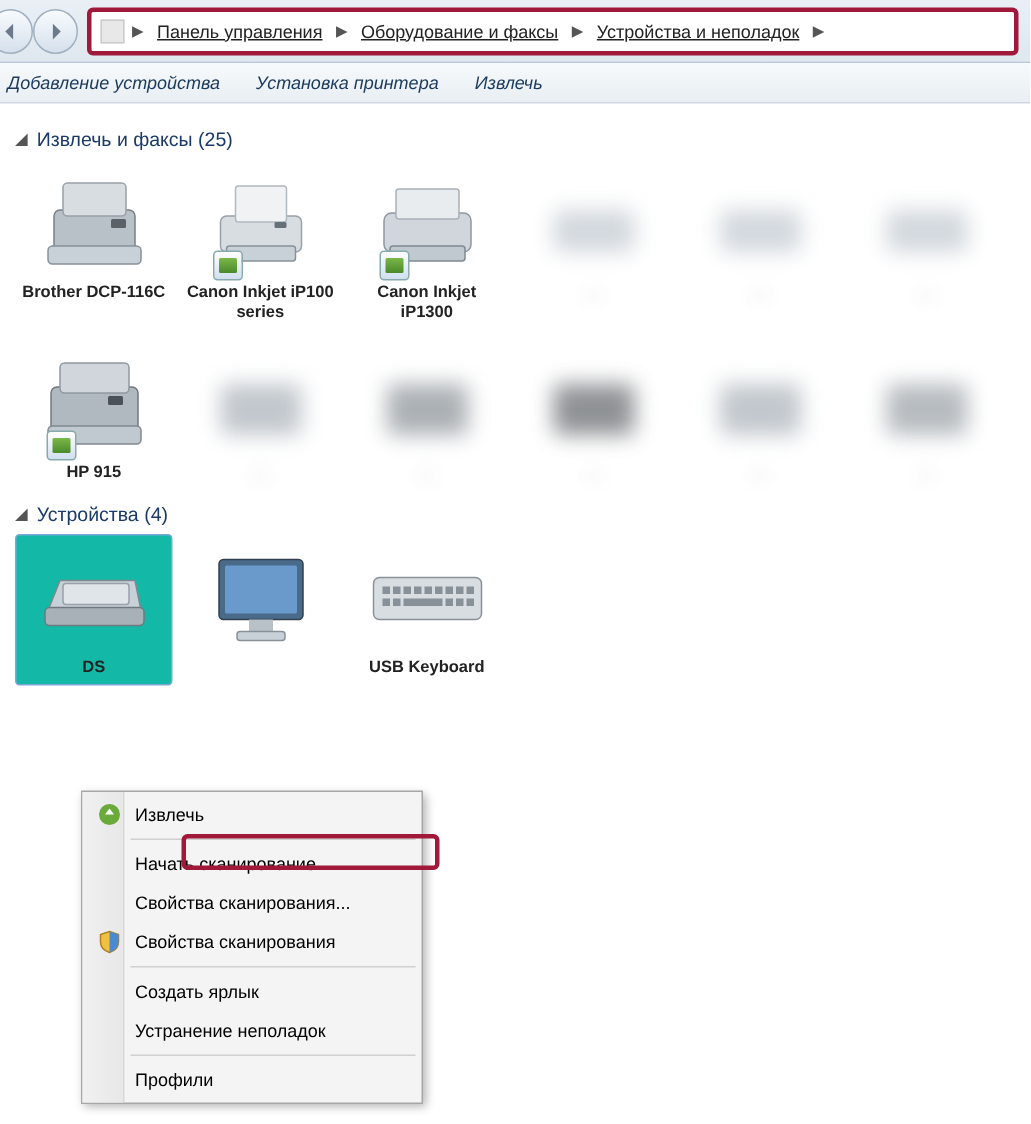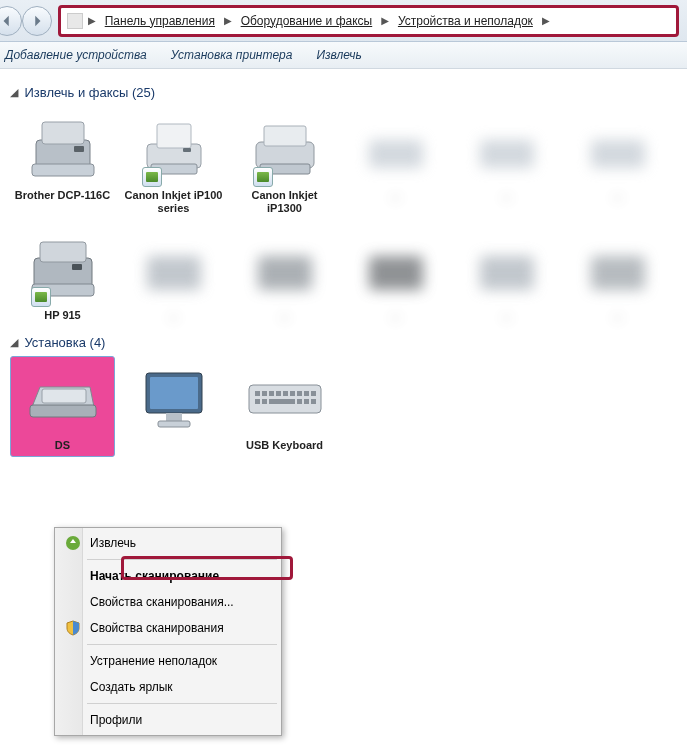--- a/index.html
+++ b/index.html
@@ -21,21 +21,21 @@
 .toolbar { display: flex; align-items: center; padding: 6px 5px; gap: 24px; background: linear-gradient(#f7fafc, #e8eef3); border-bottom: 1px solid #d0d8e0; font-size: 12px; color: #1a3a5c; font-style: italic; }
 .toolbar div { cursor: pointer; }
 
 
 .content { padding: 8px 10px; }
 .section-header { display: flex; align-items: center; font-size: 13px; color: #1a3a6a; margin: 8px 0 6px 0; }
 .sect-tri { font-size: 11px; margin-right: 6px; color: #555; }
 
 .grid { display: flex; flex-wrap: wrap; gap: 6px 6px; margin-bottom: 8px; }
 .item { width: 105px; display: flex; flex-direction: column; align-items: center; padding: 6px 2px 4px 2px; border: 1px solid transparent; border-radius: 3px; cursor: pointer; position: relative; font-weight: bold; }
-.item.selected { border: 1px solid #7aa7d8; background: #ec4899; }
+.item.selected { border: 1px solid #7aa7d8; background: #14b8a6; }
 .item .label { font-size: 11px; text-align: center; color: #222; margin-top: 4px; line-height: 13px; }
 
 .icon-wrap { width: 80px; height: 72px; display: flex; align-items: center; justify-content: center; position: relative; }
 .overlay-badge { position: absolute; bottom: -2px; left: 8px; width: 20px; height: 20px; background: linear-gradient(#fff, #d0dff0); border: 1px solid #8aa; border-radius: 3px; display: flex; align-items: center; justify-content: center; }
 .overlay-badge::after { content: ""; width: 12px; height: 10px; background: linear-gradient(#7ab84a, #4a8a2a); border-radius: 1px; }
 
 .blurred { filter: blur(7px); opacity: 0.7; }
 
 
 .context-menu { position: absolute; left: 54px; top: 527px; width: 228px; background: #f4f4f4; border: 1px solid #a7a7a7; box-shadow: 2px 2px 6px rgba(0,0,0,0.3); font-size: 12px; padding: 2px; }
@@ -211,21 +211,21 @@
           <svg class="svg-printer" viewBox="0 0 70 62">
             <rect x="8" y="18" width="54" height="34" rx="4" fill="#989fa5"></rect>
           </svg>
         </div>
         <div class="label">...</div>
       </div>
   </div>
 
   <div class="section-header">
     <span class="sect-tri">◢</span>
-    <span>Установка</span>&nbsp;
+    <span>Устройства</span>&nbsp;
     <span>(4)</span>
   </div>
 
   <div class="grid">
     <div class="item selected">
       <div class="icon-wrap">
         <svg class="svg-scanner" viewBox="0 0 70 44">
           <path d="M4 30 L12 10 L62 10 L66 30 Z" fill="#c8d0d8" stroke="#80888f"></path>
           <rect x="2" y="28" width="66" height="12" rx="3" fill="#a8b0b8" stroke="#70787f"></rect>
           <rect x="14" y="12" width="44" height="14" rx="2" fill="#e0e5ea" stroke="#98a0a8"></rect>
@@ -279,38 +279,38 @@
 <div class="context-menu">
   <div class="cm-strip"></div>
   <div class="cm-item">
     <svg class="cm-icon" viewBox="0 0 18 18">
         <circle cx="9" cy="9" r="7" fill="#6aaa3a"></circle>
         <path d="M6 11 h6 M9 5 l3 4 h-6 z" fill="#fff"></path>
       </svg>
     <span>Извлечь</span>
   </div>
   <div class="cm-sep"></div>
-  <div class="cm-item" style="font-weight:bold">
+  <div class="cm-item" style="font-weight:normal">
     <span>Начать сканирование</span>
   </div>
   <div class="cm-item">
     <span>Свойства сканирования...</span>
   </div>
   <div class="cm-item">
     <svg class="cm-icon" viewBox="0 0 18 18">
         <path d="M9 2 L15 4 v5 c0 4 -3 6 -6 7 c-3 -1 -6 -3 -6 -7 V4 z" fill="#f0c040" stroke="#b08020"></path>
         <path d="M9 2 L15 4 v5 c0 4 -3 6 -6 7 z" fill="#4a8ad0"></path>
       </svg>
     <span>Свойства сканирования</span>
   </div>
   <div class="cm-sep"></div>
   <div class="cm-item">
+    <span>Создать ярлык</span>
+  </div>
+  <div class="cm-item">
     <span>Устранение неполадок</span>
-  </div>
-  <div class="cm-item">
-    <span>Создать ярлык</span>
   </div>
   <div class="cm-sep"></div>
   <div class="cm-item">
     <span>Профили</span>
   </div>
   <div class="cm-highlight" style="left:66px; top:28px; width:172px; height:24px;"></div>
 </div>
 
 </body></html>

